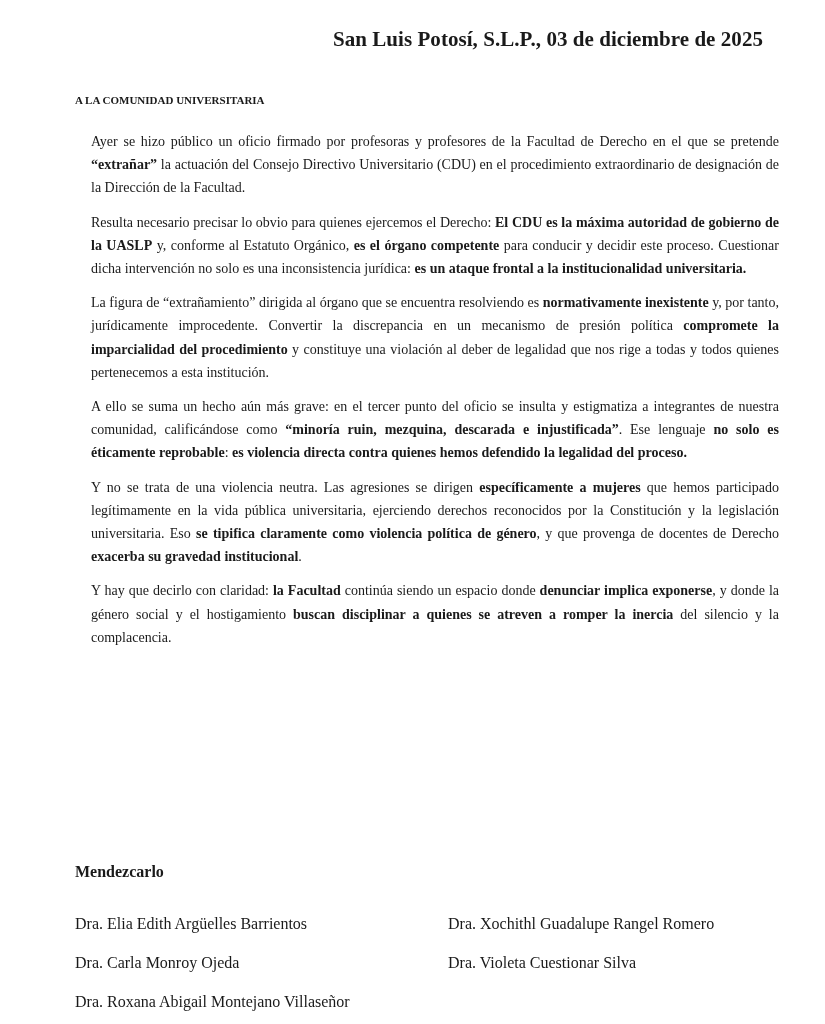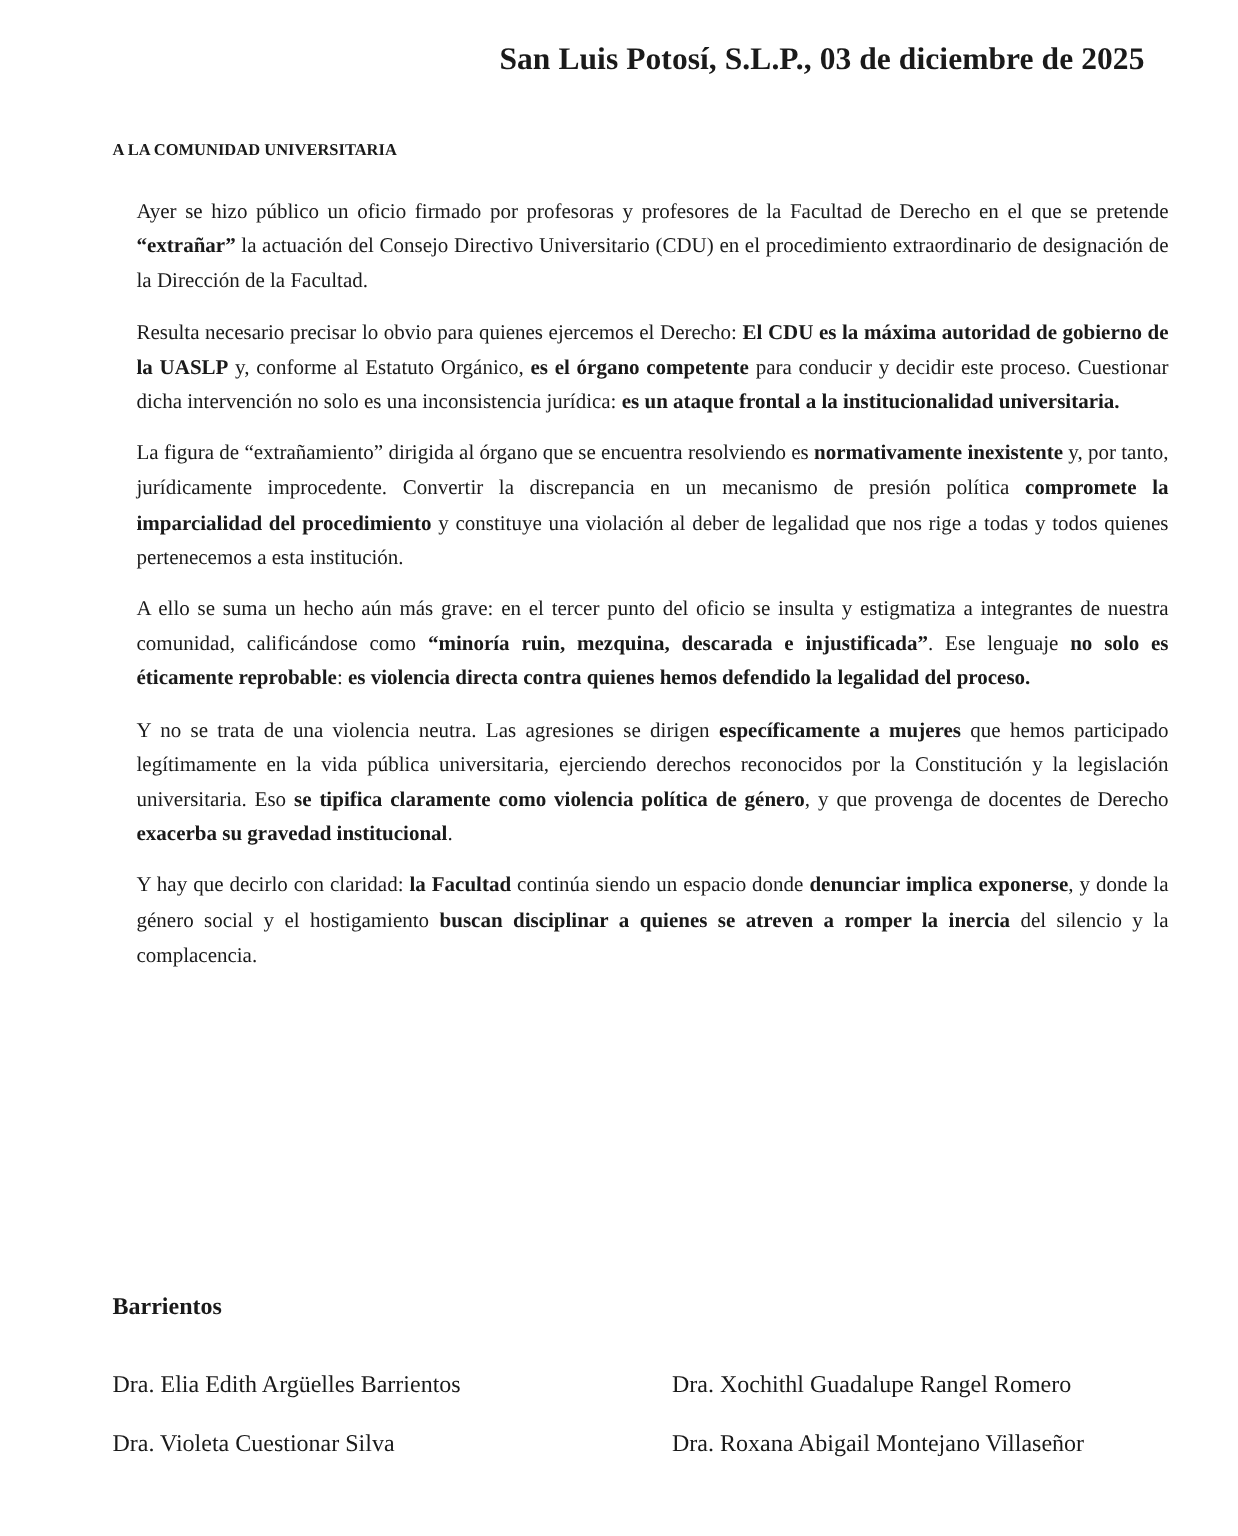--- a/index.html
+++ b/index.html
@@ -84,21 +84,22 @@
 
   <div class="body-text" id="body-text">
       <p class="para"><span>Ayer se hizo público un oficio firmado por profesoras y profesores de la Facultad de Derecho en el que se pretende </span><span class="b">“extrañar”</span><span> la actuación del Consejo Directivo Universitario (CDU) en el procedimiento extraordinario de designación de la Dirección de la Facultad.</span></p>
       <p class="para"><span>Resulta necesario precisar lo obvio para quienes ejercemos el Derecho: </span><span class="b">El CDU es la máxima autoridad de gobierno de la UASLP</span><span> y, conforme al Estatuto Orgánico, </span><span class="b">es el órgano competente</span><span> para conducir y decidir este proceso. Cuestionar dicha  intervención no solo es una inconsistencia jurídica: </span><span class="b">es un ataque frontal a la institucionalidad universitaria.</span></p>
       <p class="para"><span>La figura de “extrañamiento” dirigida al órgano que se encuentra resolviendo es </span><span class="b">normativamente inexistente</span><span> y, por tanto, jurídicamente improcedente. Convertir la discrepancia en un mecanismo de presión política </span><span class="b">compromete la imparcialidad del procedimiento</span><span> y constituye una violación al deber de legalidad que nos rige a todas y todos quienes pertenecemos a esta institución.</span></p>
       <p class="para"><span>A ello se suma un hecho aún más grave: en el tercer punto del oficio se insulta y estigmatiza a integrantes de nuestra comunidad, calificándose como </span><span class="b">“minoría ruin, mezquina, descarada e injustificada”</span><span>. Ese lenguaje </span><span class="b">no solo es éticamente reprobable</span><span>: </span><span class="b">es violencia directa contra quienes hemos defendido la legalidad del proceso.</span></p>
       <p class="para"><span>Y no se trata de una violencia neutra. Las agresiones se dirigen </span><span class="b">específicamente a mujeres</span><span> que hemos participado legítimamente en la vida pública universitaria, ejerciendo derechos reconocidos por la Constitución y la legislación universitaria. Eso </span><span class="b">se tipifica claramente como violencia política de género</span><span>, y que provenga de docentes de Derecho </span><span class="b">exacerba su gravedad institucional</span><span>.</span></p>
       <p class="para"><span>Y hay que decirlo con claridad: </span><span class="b">la Facultad</span><span> continúa siendo un espacio donde </span><span class="b">denunciar implica exponerse</span><span>, y donde la género social y el hostigamiento </span><span class="b">buscan disciplinar a quienes se atreven a romper la inercia</span><span> del silencio y la complacencia.</span></p>
     </div>
 
-  <div class="closing">Barrientos</div>
+  <div class="closing">Mendezcarlo</div>
 
   <div class="signatures">
     <div>Dra. Elia Edith Argüelles Barrientos</div>
     <div>Dra. Xochithl Guadalupe Rangel Romero</div>
+    <div>Dra. Carla Monroy Ojeda</div>
     <div>Dra. Violeta Cuestionar Silva</div>
     <div>Dra. Roxana Abigail Montejano Villaseñor</div>
   </div>
 </div>
 
 </body></html>

